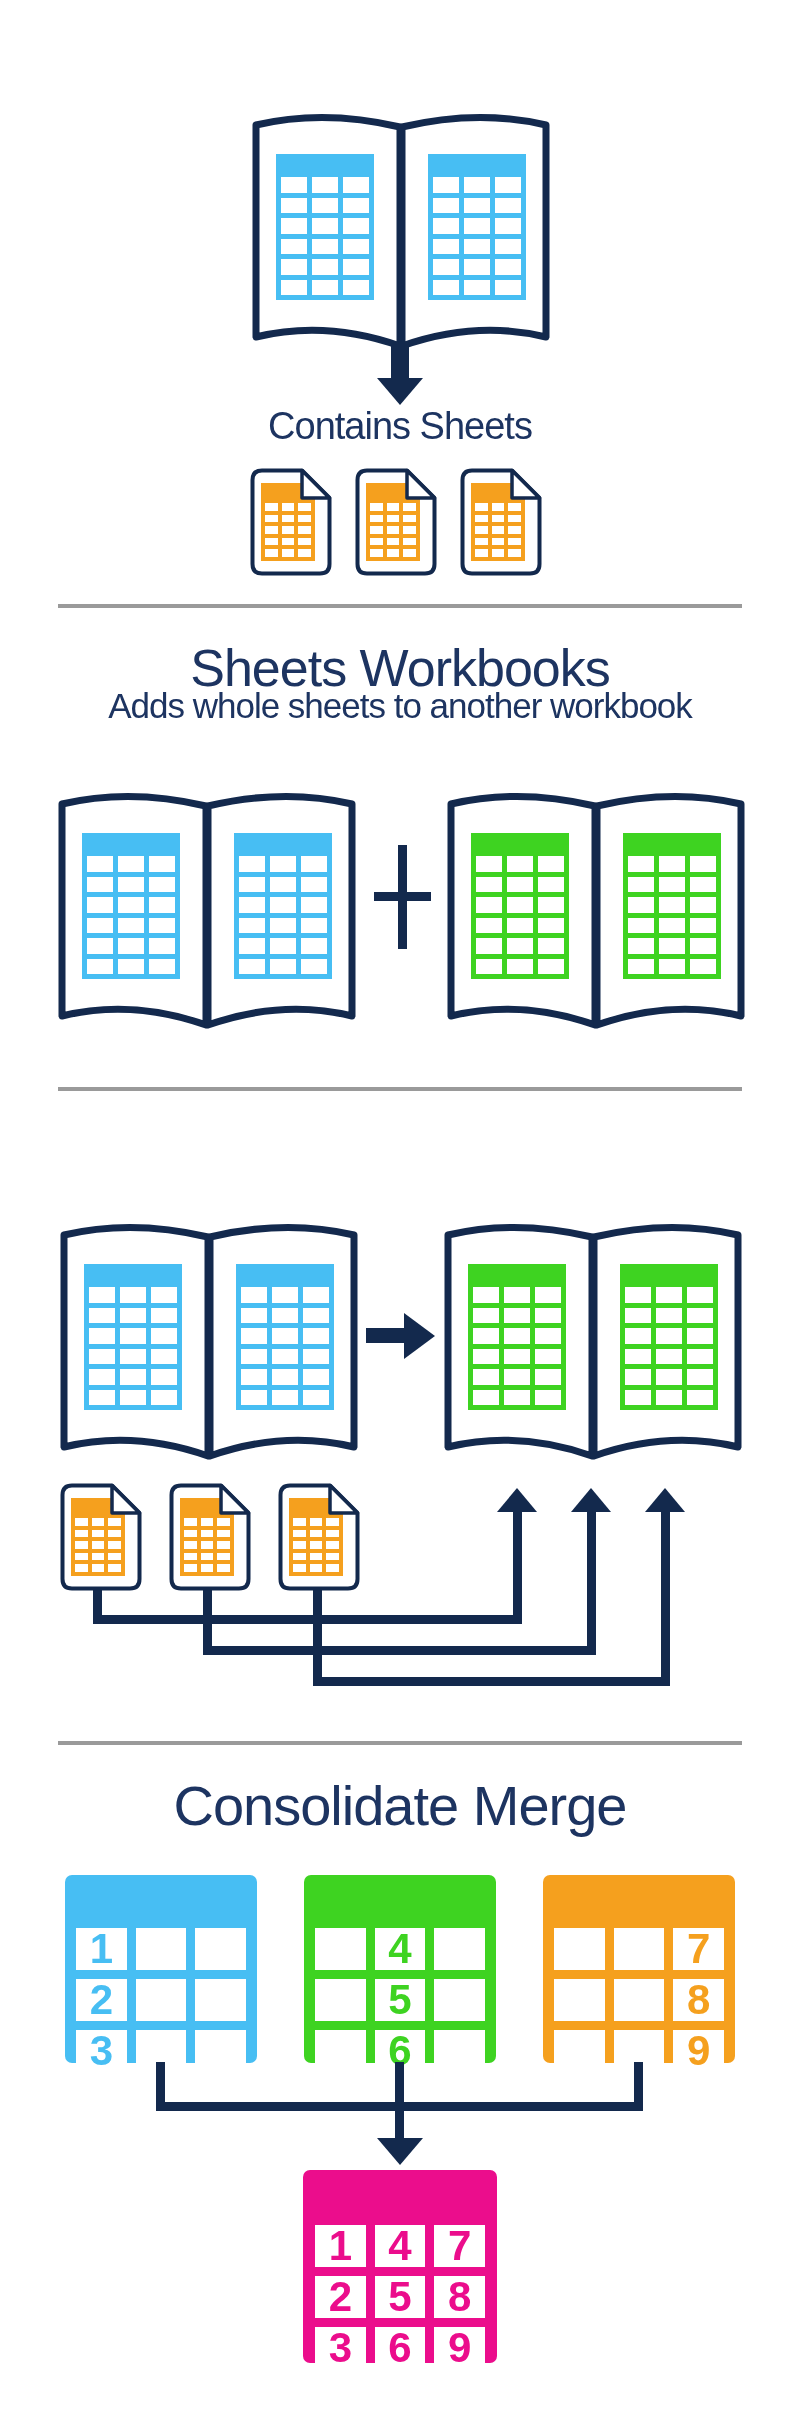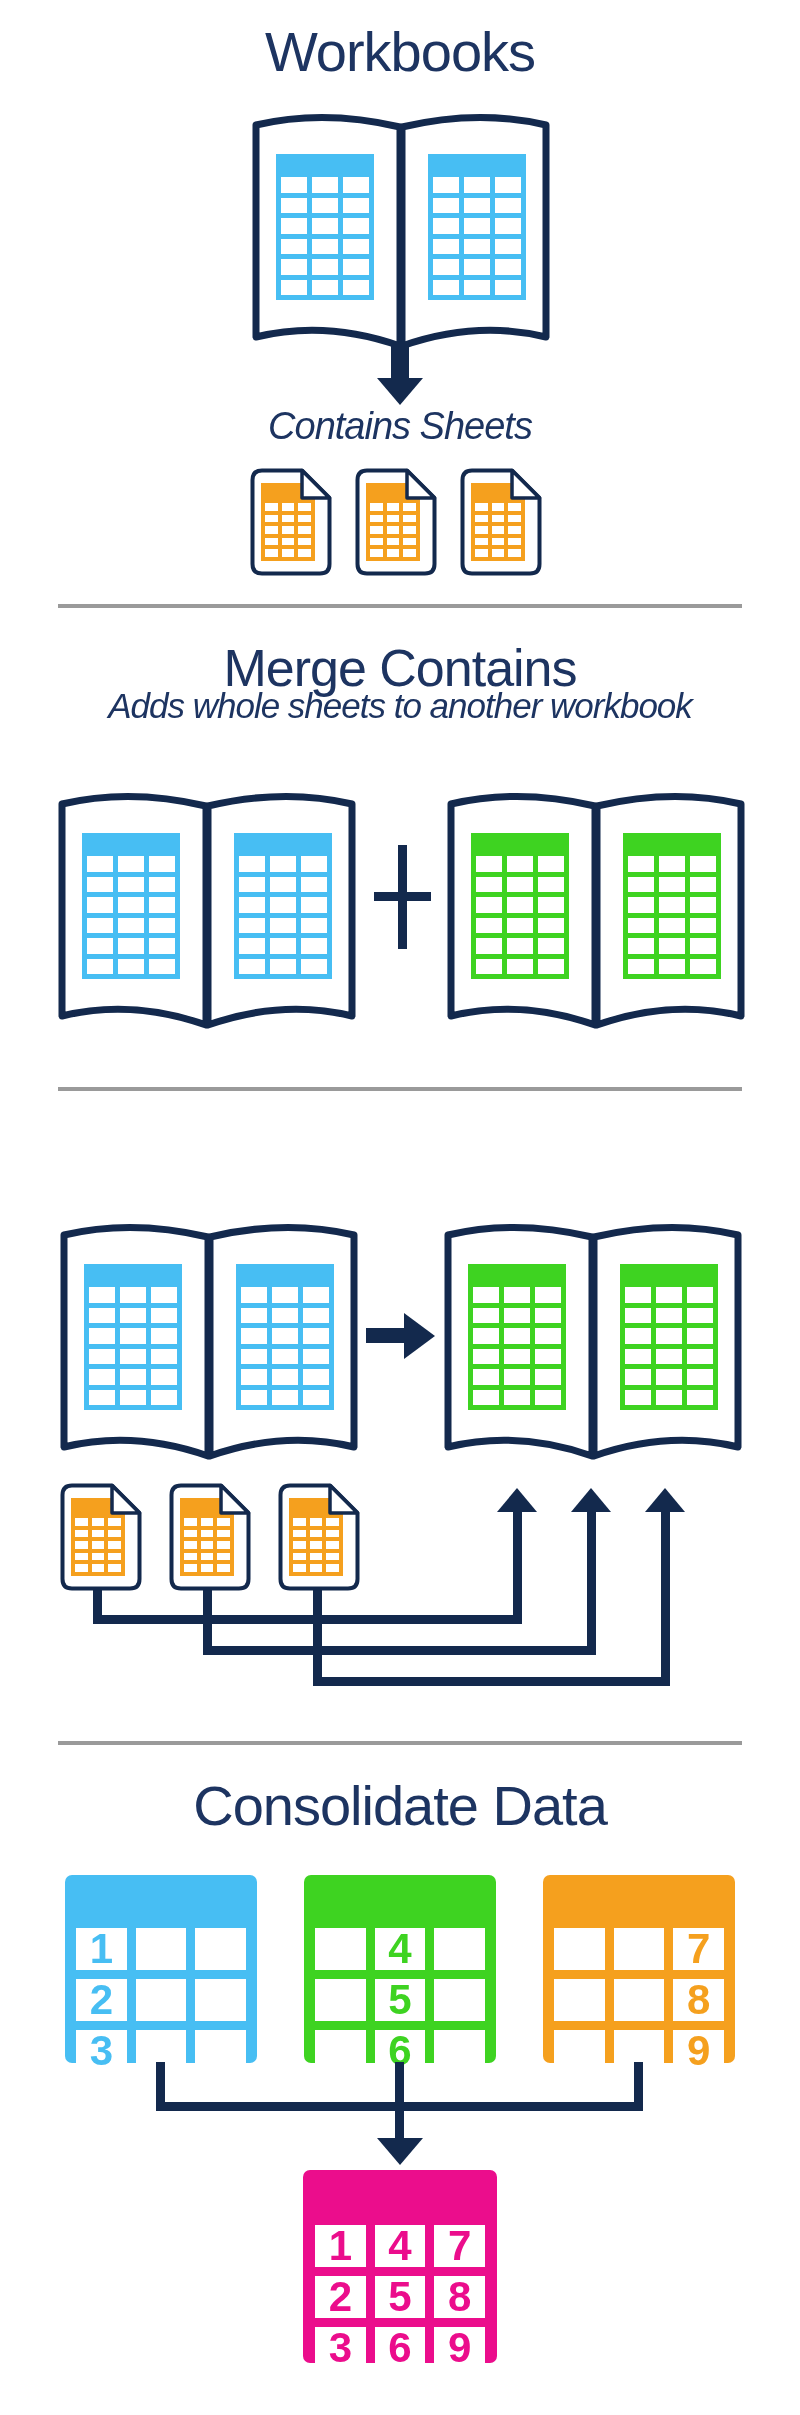--- a/index.html
+++ b/index.html
@@ -2,21 +2,21 @@
 <html style="--navy: #13294D; --text-navy: #1D3461; --sky-blue: #47BEF3; --green: #3ED321; --orange: #F5A01E; --pink: #EB0D8C; --divider-gray: #9A9A9A;"><head>
 <meta charset="utf-8">
 <style>
   html,body{margin:0;padding:0;background:#fff;}
   .canvas{position:relative;width:800px;height:2415px;background:#fff;overflow:hidden;
           font-family:"Liberation Sans",sans-serif;}
 
   
   .title{position:absolute;left:0;width:800px;text-align:center;line-height:1;
          color:var(--text-navy);font-weight:300;letter-spacing:-1px;margin:0;}
-  .subtitle{font-style:italic;}
+  .subtitle{}
 
   
   .divider{position:absolute;left:58px;width:684px;height:4px;background:var(--divider-gray);}
 
   
   .book{position:absolute;width:300px;height:244px;}
   .book svg{position:absolute;left:0;top:0;width:100%;height:100%;}
   .book path{fill:#fff;stroke:var(--navy);stroke-width:7;stroke-linejoin:round;}
   .btable{position:absolute;width:98px;height:146px;box-sizing:border-box;
           display:grid;grid-template-columns:repeat(3,1fr);
@@ -57,21 +57,20 @@
   .arr.up   {border-left:20px solid transparent;border-right:20px solid transparent;
              border-bottom:24px solid var(--navy);}
   .arr.right{border-top:23px solid transparent;border-bottom:23px solid transparent;
              border-left:31px solid var(--navy);}
 </style>
 </head>
 <body>
 
 <div class="canvas">
 
-  <h1 class="title" style="top:24px;font-size:56px;">Workbooks</h1>
 
   <div class="book c-blue" style="left:251px;top:106px">
     <svg viewBox="0 0 300 244">
       <path d="M5 19 Q73 3 149 21 L149 240 Q75 214 5 231 Z"></path>
       <path d="M295 19 Q227 3 151 21 L151 240 Q225 214 295 231 Z"></path>
     </svg>
     <div class="btable" style="left:25px;top:48px">
         <div class="head"></div>
         <i></i>
         <i></i>
@@ -194,21 +193,21 @@
         <i></i>
         <i></i>
       </div>
     <svg class="flap" viewBox="0 0 82 108">
         <path d="M52 2.5 L52 30 L79.5 30 Z"></path>
       </svg>
   </div>
 
   <div class="divider" style="top:604px"></div>
 
-  <h1 class="title" style="top:642px;font-size:52px;">Merge Contains</h1>
+  <h1 class="title" style="top:642px;font-size:52px;">Sheets Workbooks</h1>
   <h2 class="title subtitle" style="top:688px;font-size:35px;">Adds whole sheets to another workbook</h2>
 
   <div class="book c-blue" style="left:57px;top:785px">
     <svg viewBox="0 0 300 244">
       <path d="M5 19 Q73 3 149 21 L149 240 Q75 214 5 231 Z"></path>
       <path d="M295 19 Q227 3 151 21 L151 240 Q225 214 295 231 Z"></path>
     </svg>
     <div class="btable" style="left:25px;top:48px">
         <div class="head"></div>
         <i></i>
@@ -498,21 +497,21 @@
         <i></i>
         <i></i>
       </div>
     <svg class="flap" viewBox="0 0 82 108">
         <path d="M52 2.5 L52 30 L79.5 30 Z"></path>
       </svg>
   </div>
 
   <div class="divider" style="top:1741px"></div>
 
-  <h1 class="title" style="top:1778px;font-size:56px;">Consolidate Data</h1>
+  <h1 class="title" style="top:1778px;font-size:56px;">Consolidate Merge</h1>
 
   <div class="ctable c-blue" style="left:65px;top:1875px">
     <div class="cell">1</div>
     <div class="cell"></div>
     <div class="cell"></div>
     <div class="cell">2</div>
     <div class="cell"></div>
     <div class="cell"></div>
     <div class="cell">3</div>
     <div class="cell"></div>

